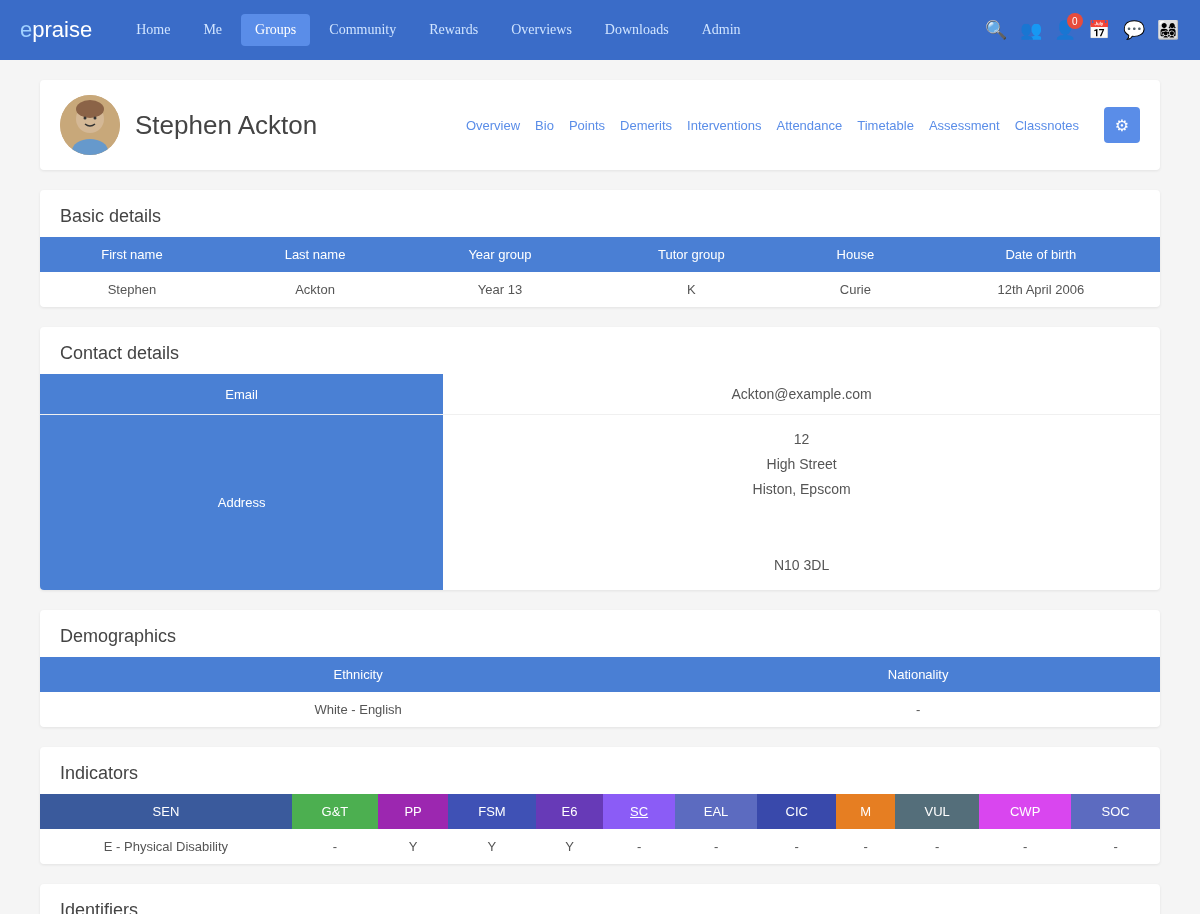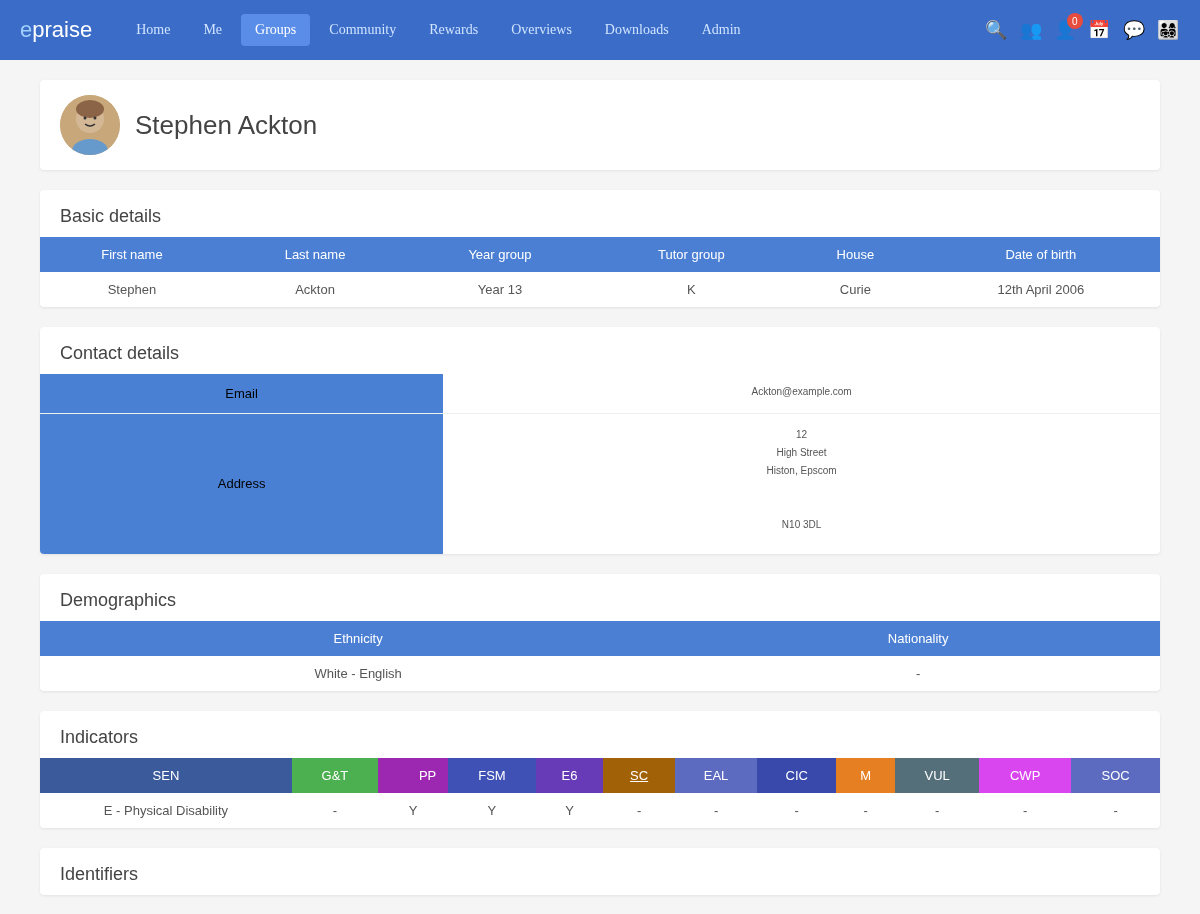--- a/index.html
+++ b/index.html
@@ -165,41 +165,41 @@
       border-bottom: 1px solid #f0f0f0;
     }
     tr:last-child td { border-bottom: none; }
 
     
     .contact-table {
       width: 100%;
     }
     .contact-table .label-cell {
       background: #4a80d4;
-      color: #000000;
+      color: #ffffff;
       width: 36%;
       vertical-align: middle;
       padding: 12px 20px;
       font-size: 13px;
     }
     .contact-table .value-cell {
       padding: 12px 20px;
-      font-size: 10px;
+      font-size: 14px;
       color: #555;
       vertical-align: top;
     }
     .contact-table tr + tr .label-cell {
       height: 140px;
     }
     .ind-sen { background: #3a5a9c; }
     .ind-gt { background: #4caf50; }
-    .ind-pp { background: #9c27b0; text-align: right; }
+    .ind-pp { background: #9c27b0; }
     .ind-fsm { background: #3f51b5; }
     .ind-e6 { background: #673ab7; }
-    .ind-sc { background: #a16207; text-decoration: underline; }
+    .ind-sc { background: #8b5cf6; text-decoration: underline; }
     .ind-eal { background: #5c6bc0; }
     .ind-cic { background: #3949ab; }
     .ind-m { background: #e67e22; }
     .ind-vul { background: #546e7a; }
     .ind-cwp { background: #d946ef; }
     .ind-soc { background: #5c6bc0; }
   </style>
 </head>
 <body>
 
@@ -243,20 +243,32 @@
 
         <ellipse cx="30" cy="56" rx="18" ry="12" fill="#6699cc"></ellipse>
 
         <circle cx="25" cy="23" r="1.5" fill="#333"></circle>
         <circle cx="35" cy="23" r="1.5" fill="#333"></circle>
 
         <path d="M25 29 Q30 33 35 29" stroke="#333" stroke-width="1.5" fill="none"></path>
       </svg>
     </div>
     <h1 class="profile-name">Stephen Ackton</h1>
+    <div class="profile-tabs">
+      <a class="profile-tab">Overview</a>
+      <a class="profile-tab">Bio</a>
+      <a class="profile-tab">Points</a>
+      <a class="profile-tab">Demerits</a>
+      <a class="profile-tab">Interventions</a>
+      <a class="profile-tab">Attendance</a>
+      <a class="profile-tab">Timetable</a>
+      <a class="profile-tab">Assessment</a>
+      <a class="profile-tab">Classnotes</a>
+      <button class="profile-settings-btn">⚙</button>
+    </div>
   </div>
 
   <div class="section">
     <div class="section-title">Basic details</div>
     <table>
       <thead>
         <tr>
           <th>First name</th>
           <th>Last name</th>
           <th>Year group</th>

